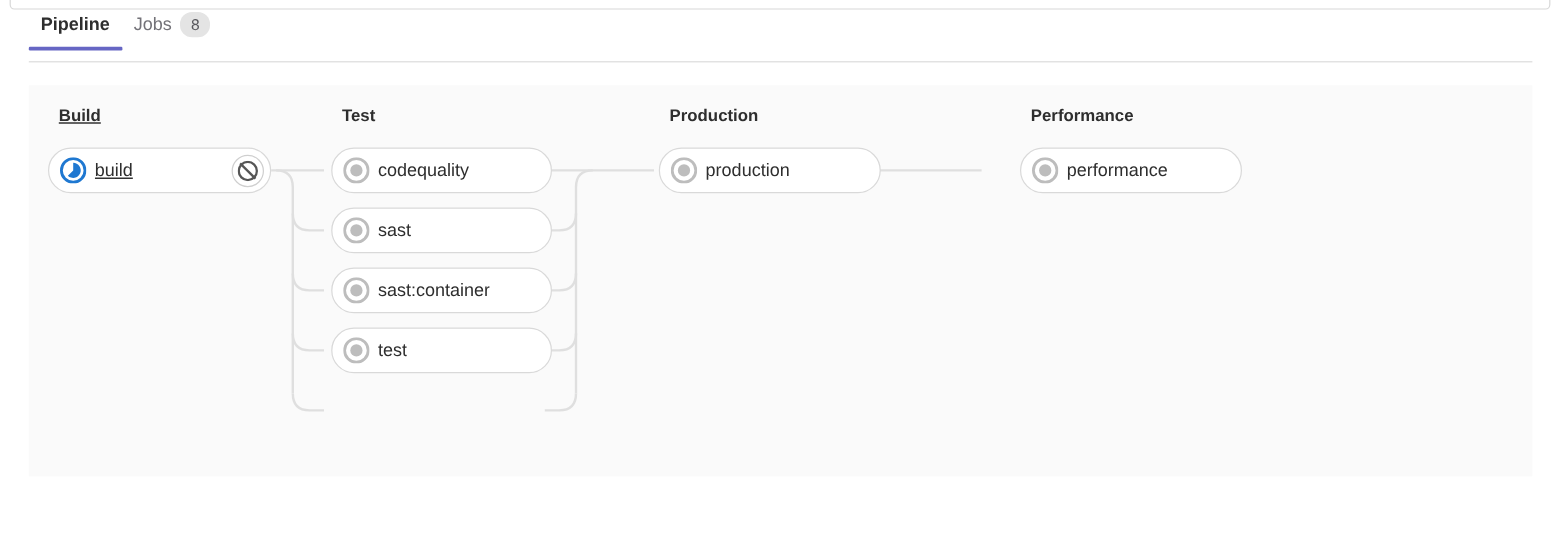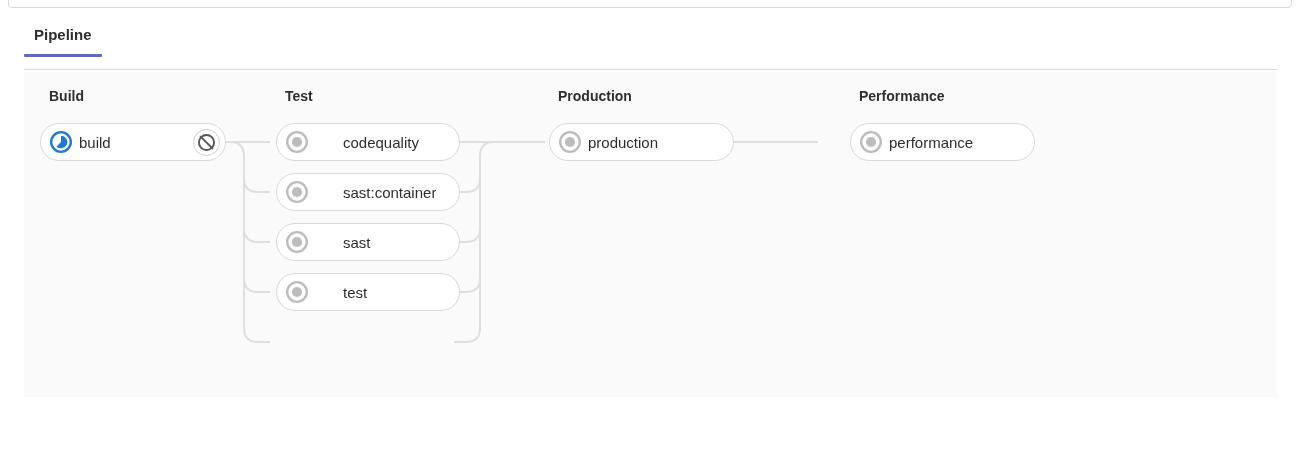--- a/index.html
+++ b/index.html
@@ -4,37 +4,37 @@
 <style>
   html,body{margin:0;padding:0;background:#ffffff;width:1300px;height:458px;
     font-family:"Liberation Sans","DejaVu Sans",sans-serif;overflow:hidden;position:relative;}
   *{box-sizing:border-box;}
 
   
   .top-edge{position:absolute;left:8px;top:-16px;width:1284px;height:24px;
     background:#fff;border:1px solid #d8d8d8;border-radius:4px;}
 
   
-  .tabs{position:absolute;left:24px;top:0;width:1253px;height:70px;
-    border-bottom:1px solid #dbdbdb;display:flex;align-items:center;}
+  .tabs{position:absolute;left:24px;top:0;width:1253px;height:52px;
+    border-bottom:1px solid #dbdbdb;display:flex;align-items:flex-start;}
   .tab{display:flex;align-items:center;gap:7px;padding:0 10px;height:40px;
     font-size:15px;color:#737278;cursor:pointer;position:relative;margin-bottom:0;}
   .tab.active{color:#2e2e2e;font-weight:bold;}
   .tab.active::after{content:"";position:absolute;left:0;right:0;bottom:-2px;height:3px;
     background:#6666c4;border-radius:1px;}
   .badge{background:#e4e4e4;color:#57575c;font-size:13px;line-height:1;
     padding:4px 9px;border-radius:10px;font-weight:normal;}
 
   
   .graph{position:absolute;left:24px;top:71px;width:1253px;height:326px;background:#fafafa;}
   svg.connectors{position:absolute;left:0;top:0;width:1300px;height:458px;pointer-events:none;}
 
   .stage{position:absolute;top:88px;}
-  .stage-build{left:40px;}  .stage-build  .pill{width:186px;}
-  .stage-test{left:276px;}  .stage-test   .pill{width:184px;gap:28px;}
+  .stage-build{left:40px;text-decoration:underline;}  .stage-build  .pill{width:186px;}
+  .stage-test{left:276px;}  .stage-test   .pill{width:184px;}
   .stage-prod{left:549px;}  .stage-prod   .pill{width:185px;}
   .stage-perf{left:850px;}  .stage-perf   .pill{width:185px;}
   .stage h3{margin:0 0 0 9px;font-size:14px;line-height:16px;color:#2e2e2e;font-weight:bold;}
 
   .pill{height:38px;margin-top:12px;background:#fff;border:1px solid #d9d9d9;
     border-radius:19px;display:flex;align-items:center;padding:0 5px 0 9px;cursor:pointer;}
   .pill.first{margin-top:19px;}
   .pill .status{width:22px;height:22px;flex:0 0 auto;display:block;}
   .pill .label{margin-left:7px;font-size:15px;color:#2e2e2e;white-space:nowrap;
     overflow:hidden;text-overflow:ellipsis;}
@@ -43,20 +43,24 @@
     justify-content:center;padding:0;cursor:pointer;}
 </style>
 </head>
 <body>
 
 <div class="top-edge"></div>
 
 <nav class="tabs">
   <div class="tab active">
     <span>Pipeline</span>
+  </div>
+  <div class="tab">
+    <span>Jobs</span>
+    <span class="badge">8</span>
   </div>
 </nav>
 
 <div class="graph"></div>
 
 <svg class="connectors" viewBox="0 0 1300 458" fill="none" stroke="#dfdfdf" stroke-width="2">
   <path d="M226,142 H270"></path>
   <path d="M230,142 Q244,142 244,156 V328"></path>
   <path d="M244,178 Q244,192 258,192 H270"></path>
   <path d="M244,228 Q244,242 258,242 H270"></path>
@@ -101,30 +105,30 @@
     </svg>
     <span class="label">codequality</span>
   </div>
   <div class="pill">
     <svg class="status" viewBox="0 0 14 14">
       <g fill="#bdbdbd" fill-rule="evenodd">
         <path d="M7 14A7 7 0 1 1 7 0a7 7 0 0 1 0 14zm0-1.5a5.5 5.5 0 1 0 0-11 5.5 5.5 0 0 0 0 11z"></path>
         <circle cx="7" cy="7" r="3.25"></circle>
       </g>
     </svg>
-    <span class="label">sast:container</span>
+    <span class="label">sast</span>
   </div>
   <div class="pill">
     <svg class="status" viewBox="0 0 14 14">
       <g fill="#bdbdbd" fill-rule="evenodd">
         <path d="M7 14A7 7 0 1 1 7 0a7 7 0 0 1 0 14zm0-1.5a5.5 5.5 0 1 0 0-11 5.5 5.5 0 0 0 0 11z"></path>
         <circle cx="7" cy="7" r="3.25"></circle>
       </g>
     </svg>
-    <span class="label">sast</span>
+    <span class="label">sast:container</span>
   </div>
   <div class="pill">
     <svg class="status" viewBox="0 0 14 14">
       <g fill="#bdbdbd" fill-rule="evenodd">
         <path d="M7 14A7 7 0 1 1 7 0a7 7 0 0 1 0 14zm0-1.5a5.5 5.5 0 1 0 0-11 5.5 5.5 0 0 0 0 11z"></path>
         <circle cx="7" cy="7" r="3.25"></circle>
       </g>
     </svg>
     <span class="label">test</span>
   </div>

